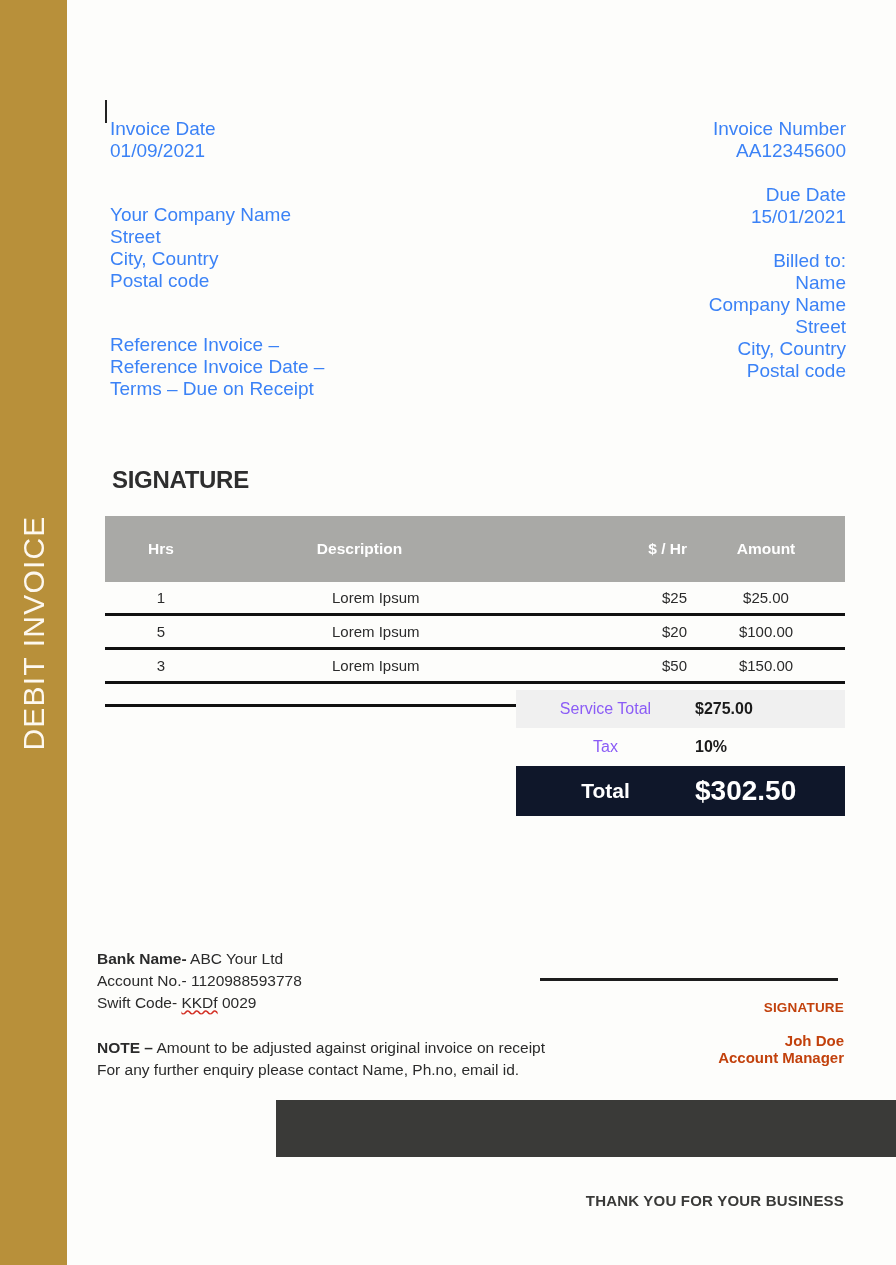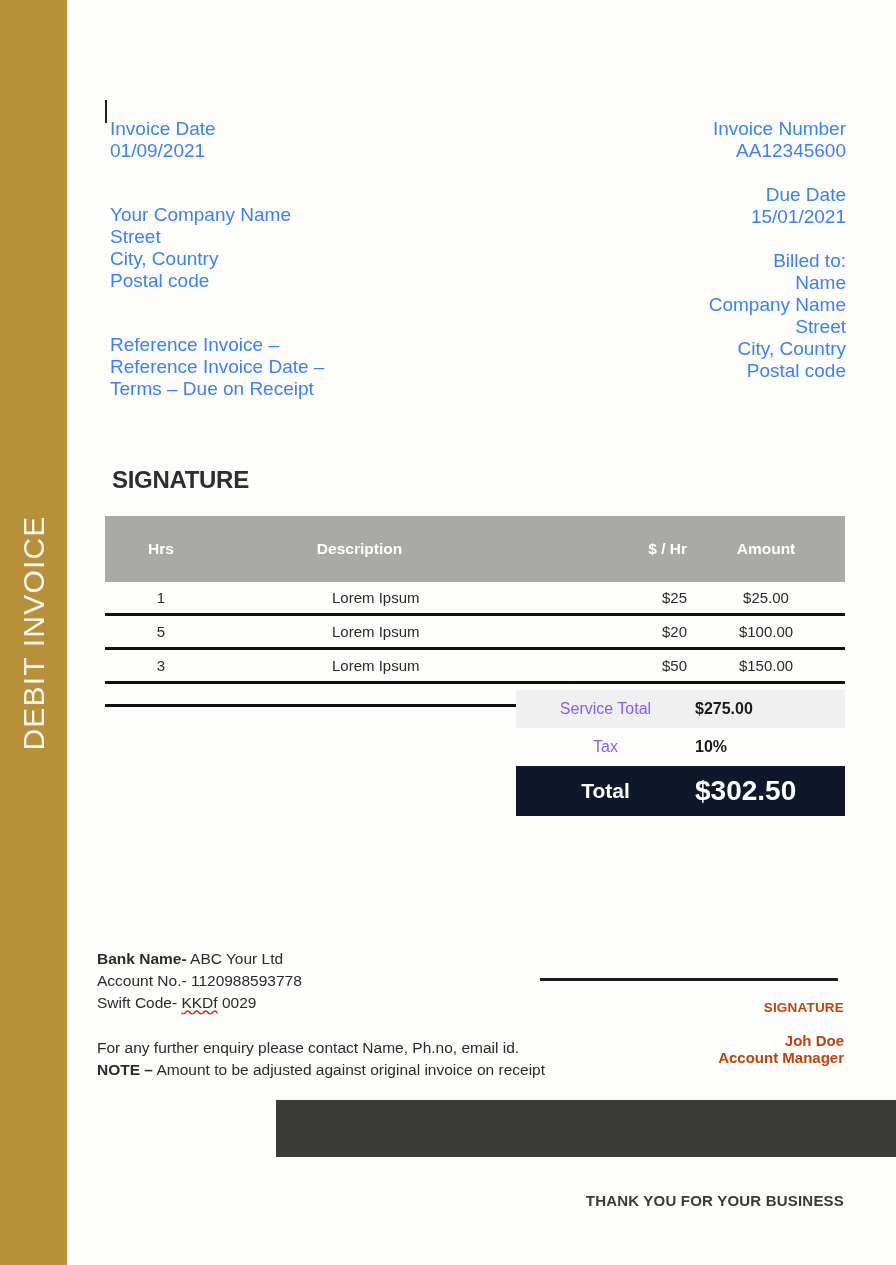--- a/index.html
+++ b/index.html
@@ -333,22 +333,22 @@
     </div>
   </div>
 
   <div id="bank-block">
     <div><span class="lbl">Bank Name-</span><span> ABC Your Ltd</span></div>
     <div><span>Account No.-</span><span> 1120988593778</span></div>
     <div><span>Swift Code-</span> <span class="misspelled">KKDf</span><span> 0029</span></div>
   </div>
 
   <div id="note-block">
+    <div><span class="lbl">NOTE –</span><span> Amount to be adjusted against original invoice on receipt</span></div>
     <div>For any further enquiry please contact Name, Ph.no, email id.</div>
-    <div><span class="lbl">NOTE –</span><span> Amount to be adjusted against original invoice on receipt</span></div>
   </div>
 
   <div id="sig-line"></div>
   <div id="sig-block">
     <div id="sig-title">SIGNATURE</div>
     <div id="sig-name">Joh Doe</div>
     <div id="sig-role">Account Manager</div>
   </div>
 
   <div id="footer-bar"></div>

